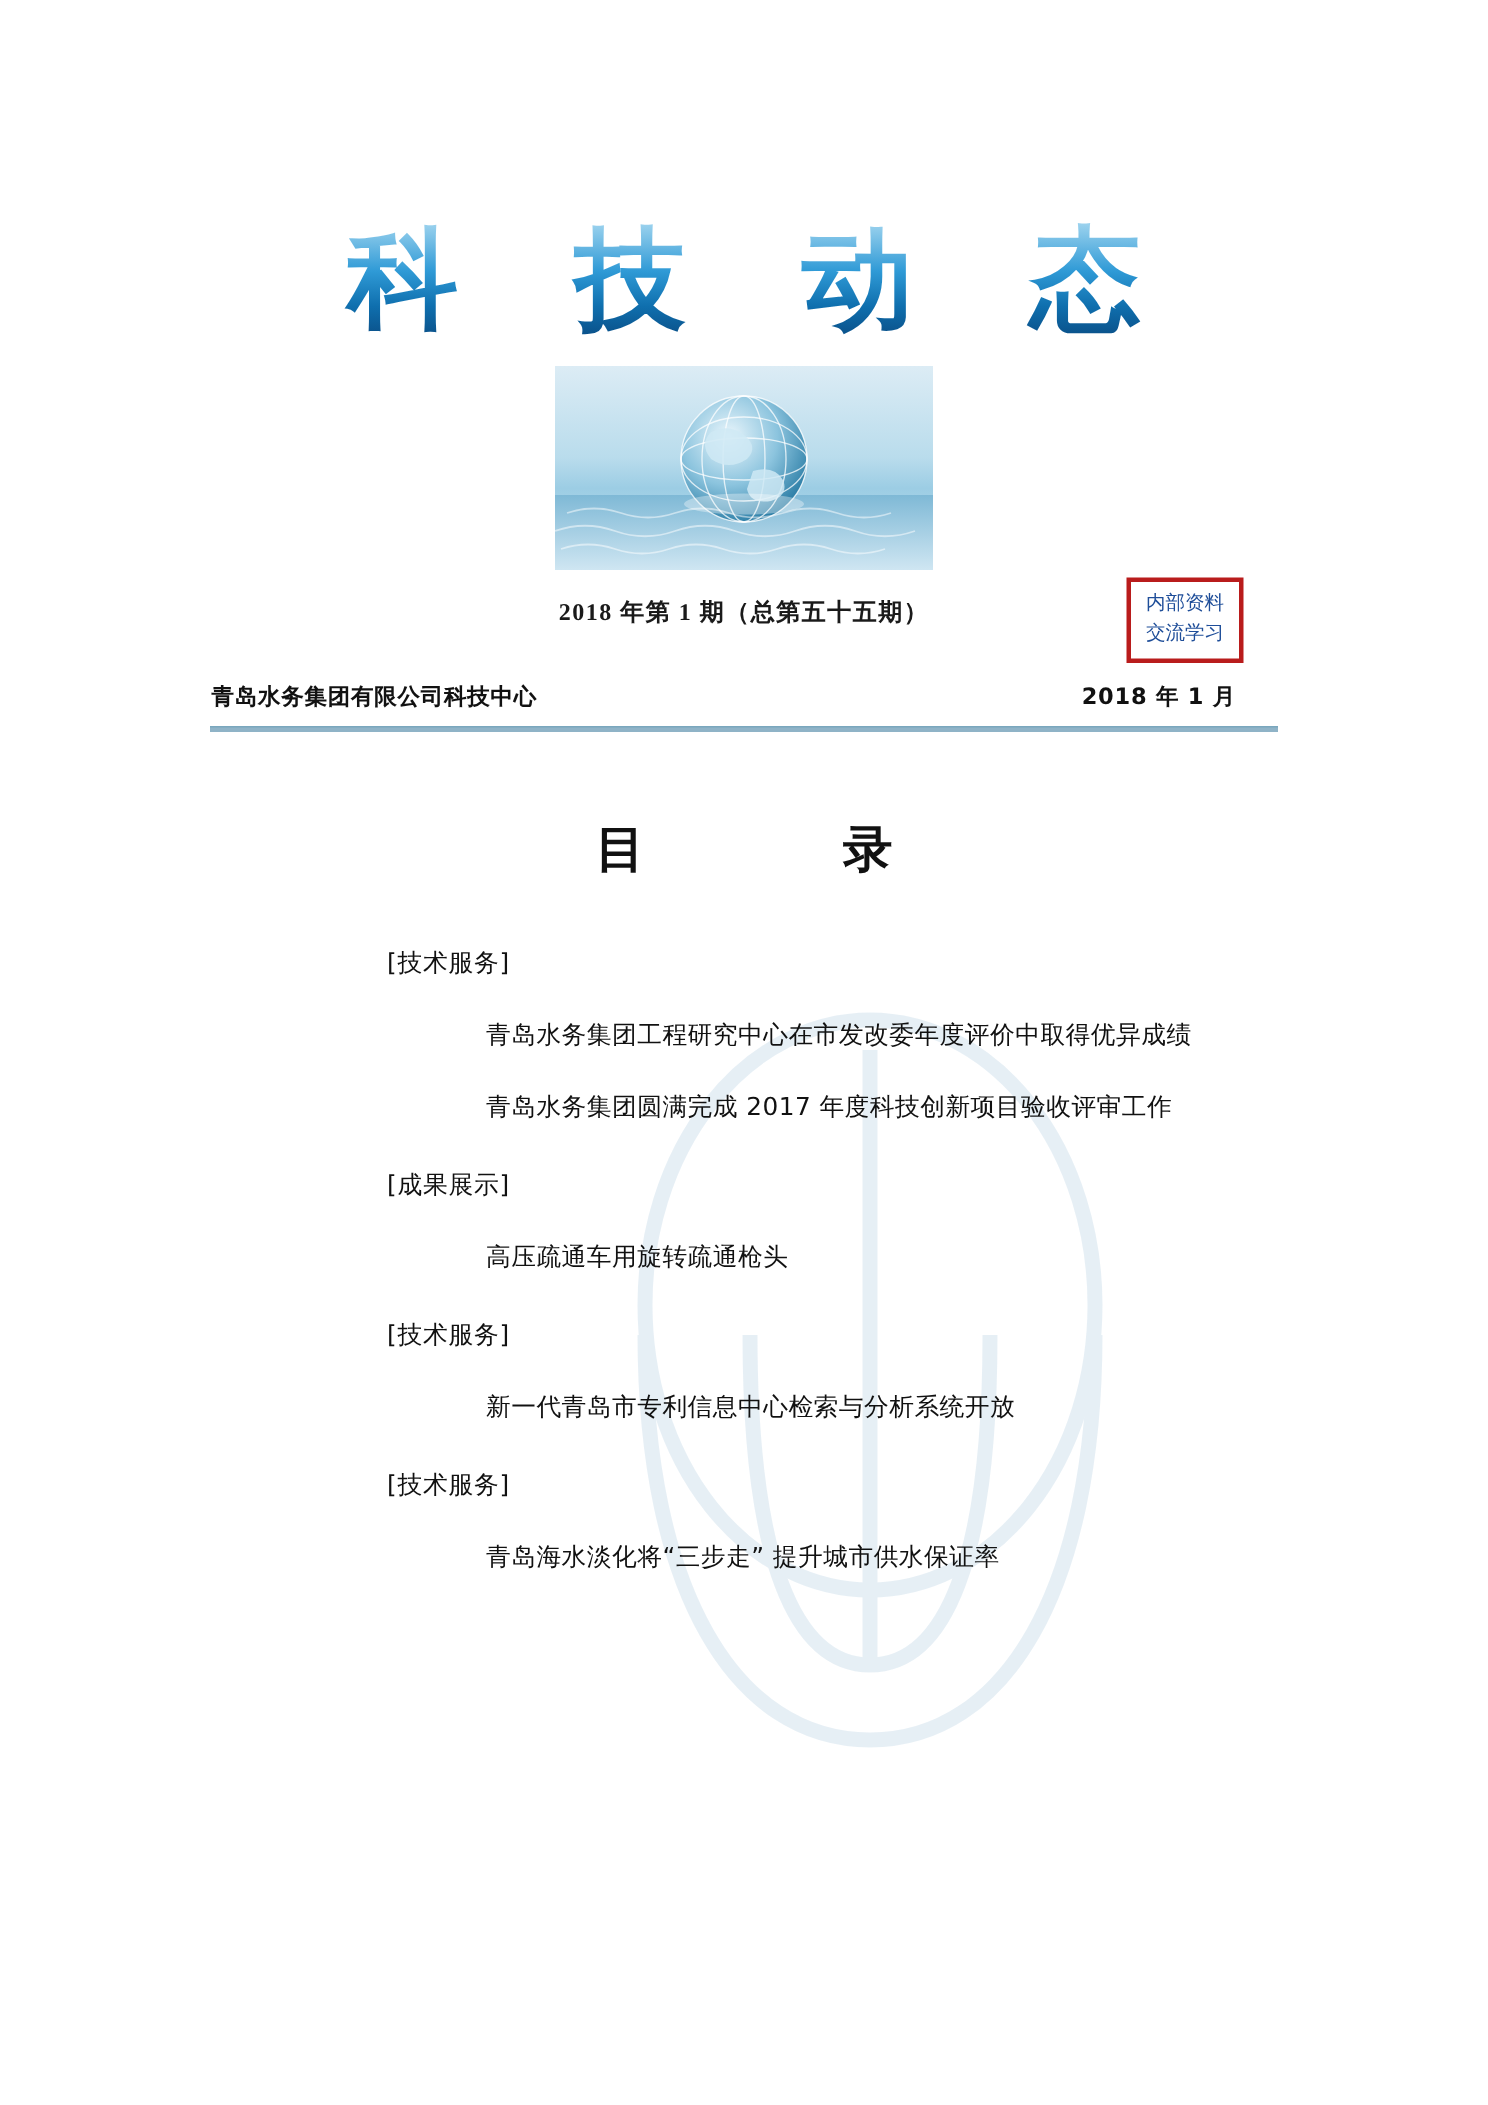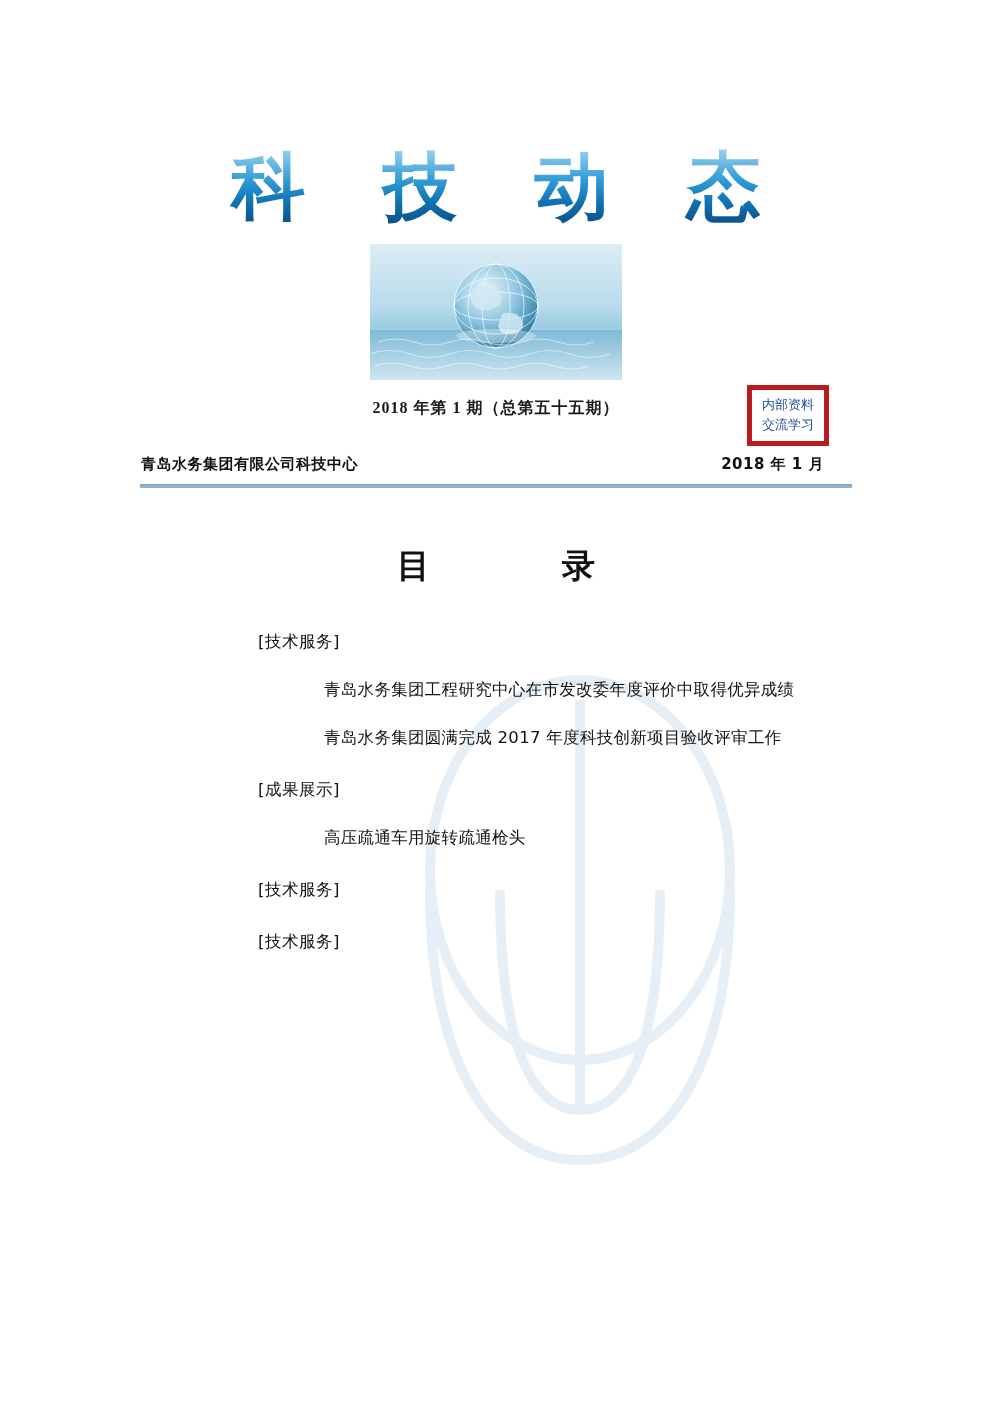--- a/index.html
+++ b/index.html
@@ -79,21 +79,21 @@
     font-weight: bold;
     color: #1a1a1a;
     letter-spacing: 1px;
   }
 
   
   .internal-box {
     position: absolute;
     right: 123px;
     top: 385px;
-    border: 5px solid #b91c1c;
+    border: 3px solid #b91c1c;
     padding: 5px 10px 6px 10px;
     text-align: center;
     line-height: 1.55;
     font-family: "DejaVu Sans", sans-serif;
     font-size: 13px;
     color: #1f4e99;
     z-index: 3;
     background: rgba(255,255,255,0.85);
   }
 
@@ -232,18 +232,20 @@
 
     <div class="toc">
       <div class="toc-section">[技术服务]</div>
       <div class="toc-entry">青岛水务集团工程研究中心在市发改委年度评价中取得优异成绩</div>
       <div class="toc-entry">青岛水务集团圆满完成 2017 年度科技创新项目验收评审工作</div>
 
       <div class="toc-section">[成果展示]</div>
       <div class="toc-entry">高压疏通车用旋转疏通枪头</div>
 
       <div class="toc-section">[技术服务]</div>
+      <div class="toc-entry">新一代青岛市专利信息中心检索与分析系统开放</div>
 
       <div class="toc-section">[技术服务]</div>
+      <div class="toc-entry">青岛海水淡化将“三步走”  提升城市供水保证率</div>
     </div>
 
   </div>
 </div>
 
 </body></html>

